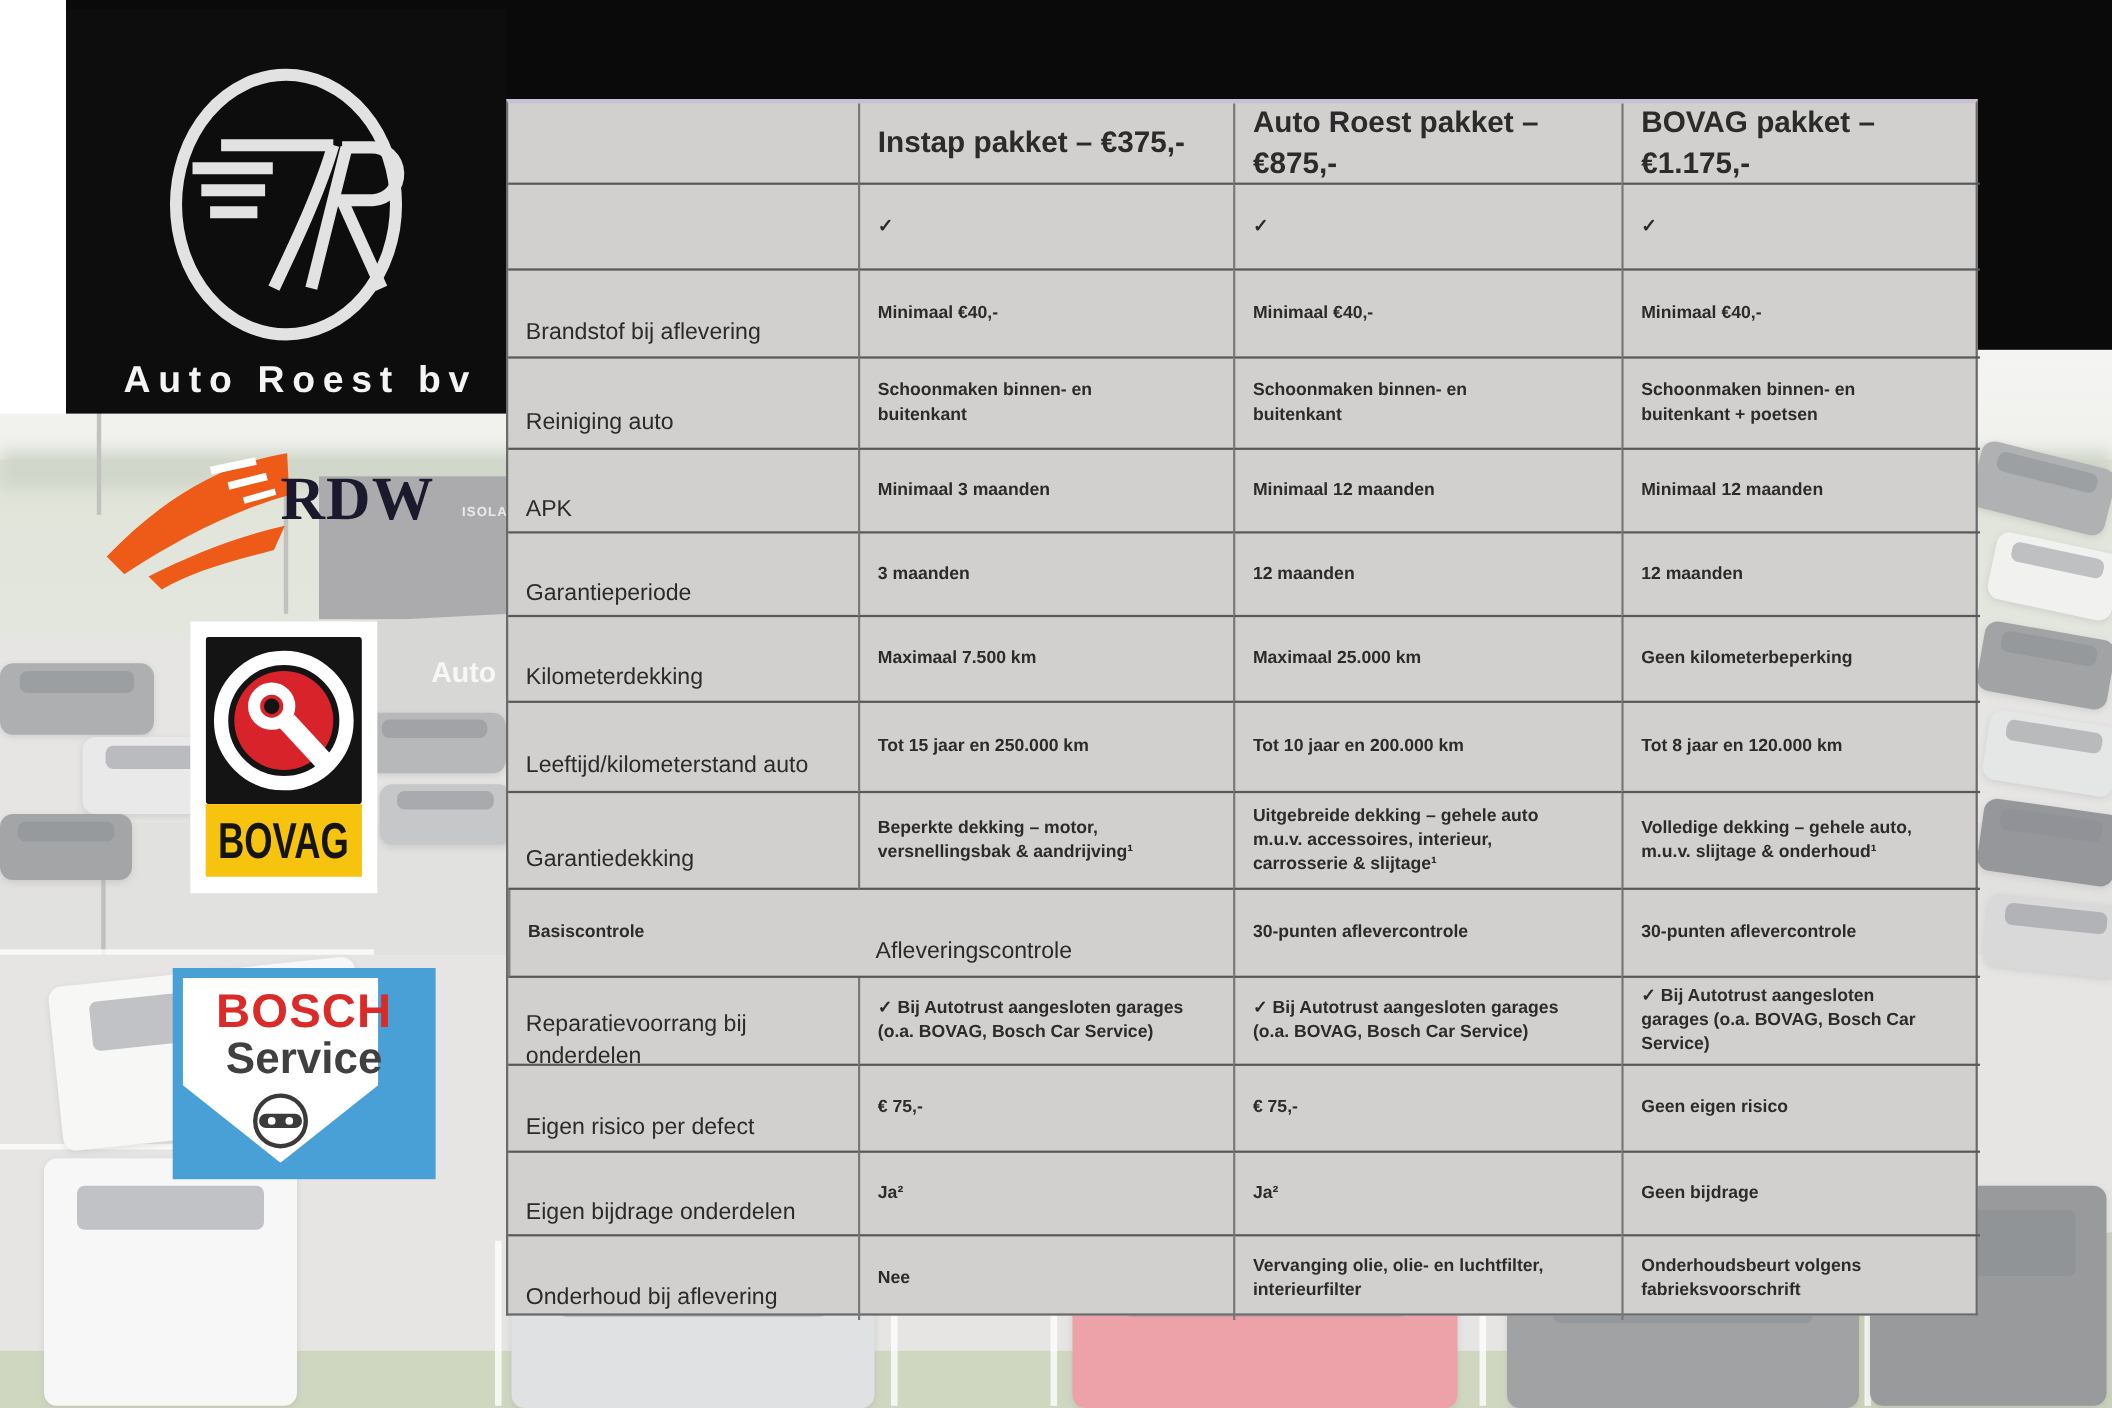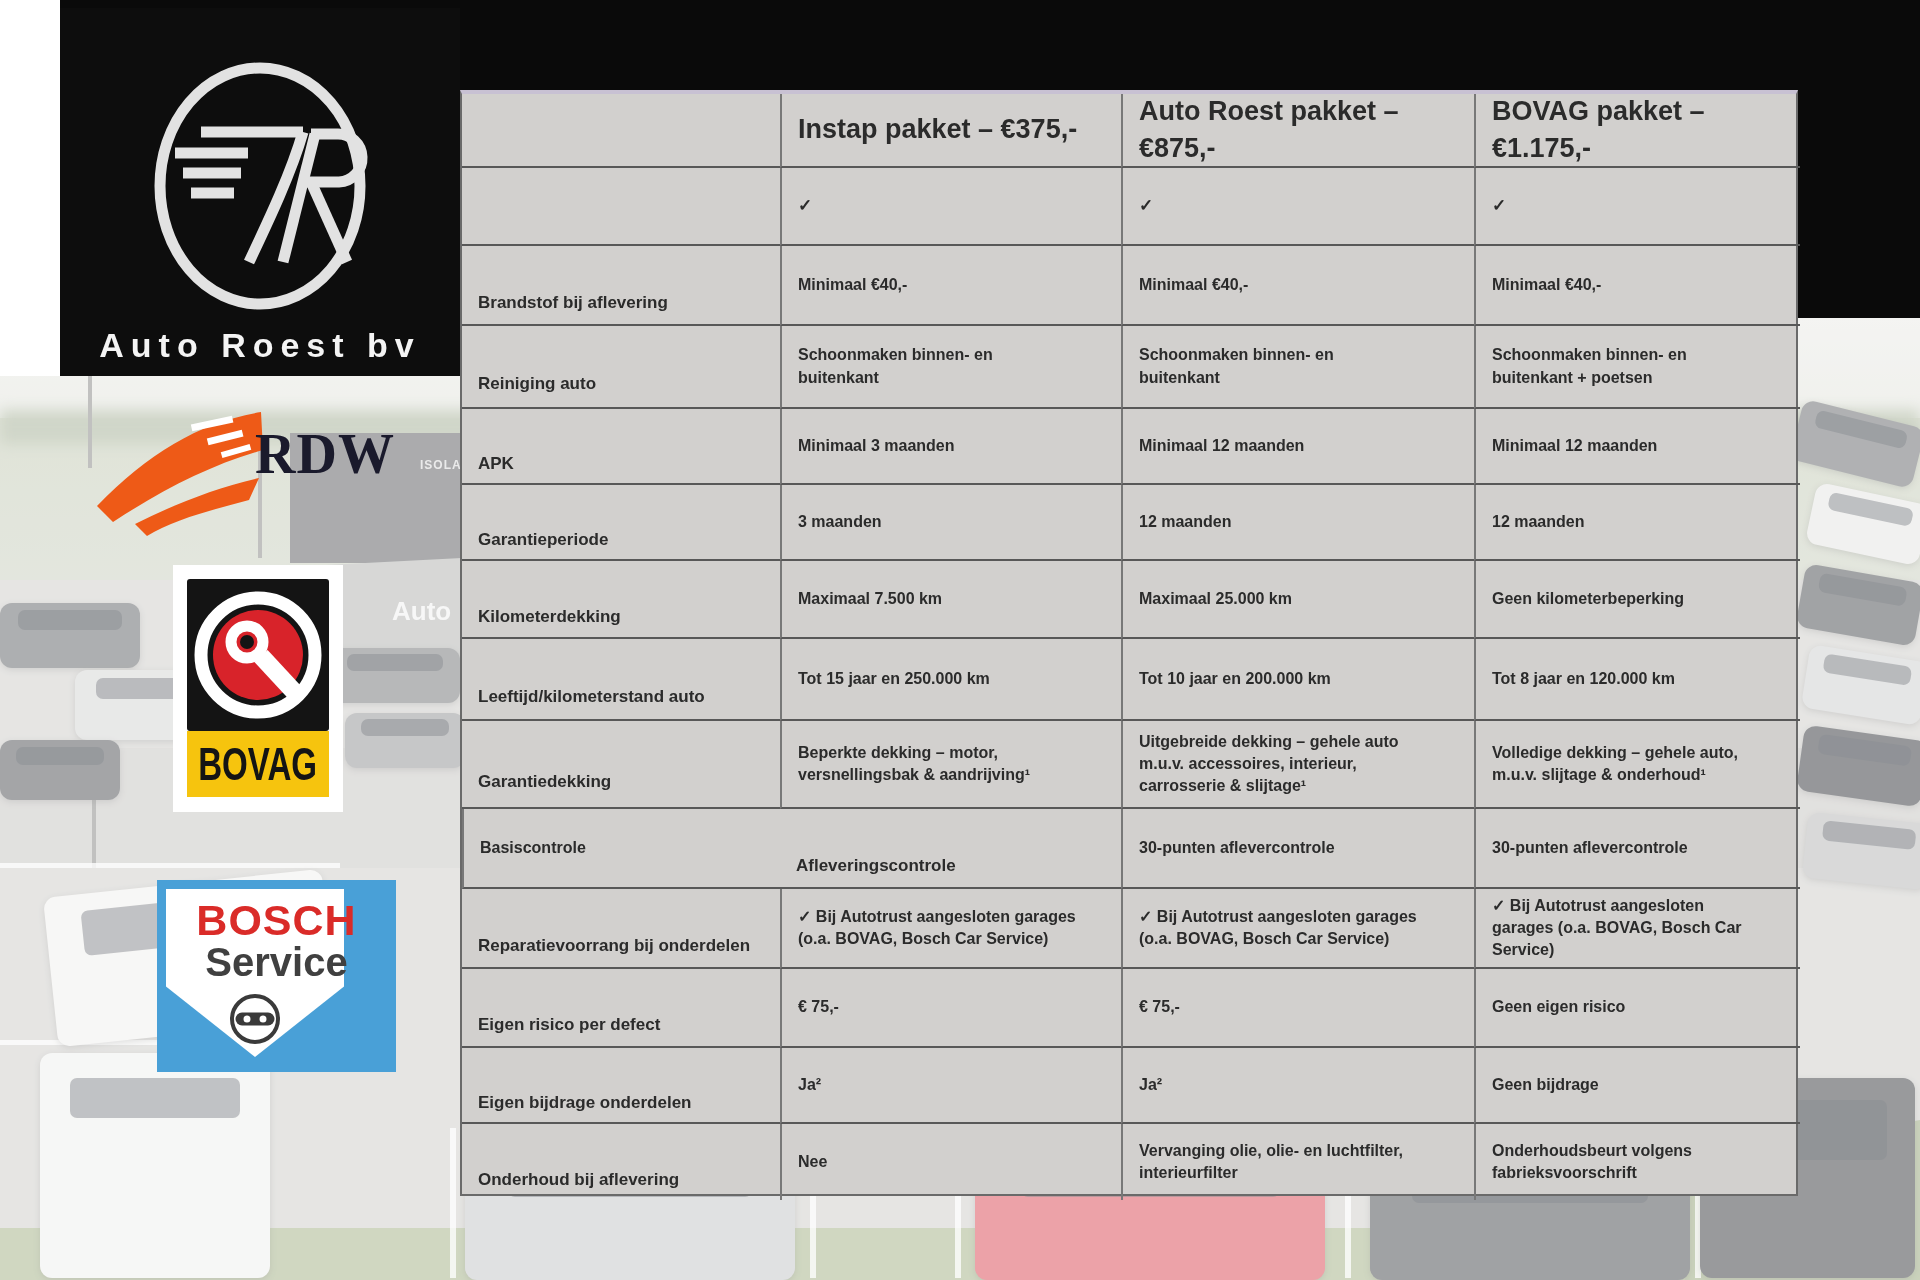--- a/index.html
+++ b/index.html
@@ -22,21 +22,21 @@
   .grass-r{right:0;bottom:0;width:235px;height:160px;background:#9fae85;transform:skewY(-10deg);transform-origin:right bottom;}
   .line{background:rgba(255,255,255,.78);}
   .car{border-radius:12px;box-shadow:0 2px 6px rgba(60,60,60,.25);}
   .car i{position:absolute;left:13%;right:13%;top:11%;height:30%;background:rgba(44,50,60,.5);border-radius:7px;display:block;}
   .wash{left:0;top:0;width:100%;height:100%;background:rgba(255,255,255,.45);}
   
   .white-strip{position:absolute;left:0;top:0;width:60px;height:376px;background:#ffffff;z-index:3;}
   .black-band{position:absolute;left:60px;top:0;width:1860px;height:318px;background:#0a0a0a;z-index:2;}
   .logo-box{position:absolute;left:60px;top:8px;width:400px;height:368px;background:#0d0d0d;z-index:4;}
   .logo-box svg{position:absolute;left:85px;top:50px;}
-  .brand-text{position:absolute;left:0;top:318px;width:100%;text-align:center;color:#f4f4f4;
+  .brand-text{position:absolute;left:13px;top:318px;width:100%;text-align:center;color:#f4f4f4;
               font-size:34px;font-weight:bold;letter-spacing:7px;white-space:nowrap;}
   
   .rdw{position:absolute;left:93px;top:408px;width:320px;height:120px;z-index:5;}
   .rdw-text{position:absolute;left:162px;top:14px;font-family:"Liberation Serif",serif;font-weight:bold;
             font-size:56px;color:#1a1a2c;letter-spacing:1px;}
   .bovag{position:absolute;left:173px;top:565px;width:170px;height:247px;background:#ffffff;z-index:5;}
   .bovag svg{position:absolute;left:14px;top:14px;}
   .bovag-bar{position:absolute;left:14px;top:166px;width:142px;height:66px;background:#f6c40e;
              display:flex;align-items:center;justify-content:center;}
   .bovag-bar span{font-size:46px;font-weight:bold;color:#141414;transform:scaleX(.72);letter-spacing:0px;}
@@ -51,21 +51,21 @@
   
   .pkg-table{position:absolute;left:460px;top:90px;width:1338px;height:1106px;z-index:6;
              background:#d2d0ce;display:grid;grid-template-columns:318px 341px 353px 326px;
              border:2px solid #6a6a6a;border-top:4px solid #c8c1d3;box-sizing:border-box;
              color:#2b2b2b;}
   .cell{display:flex;align-items:center;box-sizing:border-box;padding:6px 10px 6px 16px;
         border-bottom:2px solid #585858;white-space:pre-line;line-height:1.38;}
   .cell.vline{border-left:2px solid #787878;}
   .cell.lastrow{border-bottom:none;}
   .hdr{font-weight:bold;font-size:27px;}
-  .lbl{font-weight:bold;font-size:17px;margin-top:35px;}
+  .lbl{font-weight:normal;font-size:21px;margin-top:35px;}
   .val{font-weight:bold;font-size:16px;}
   .chk{font-weight:bold;font-size:17px;}
 </style>
 </head>
 <body>
 
 <div class="stage">
 
   <div class="photo">
     <div class="sky"></div>

